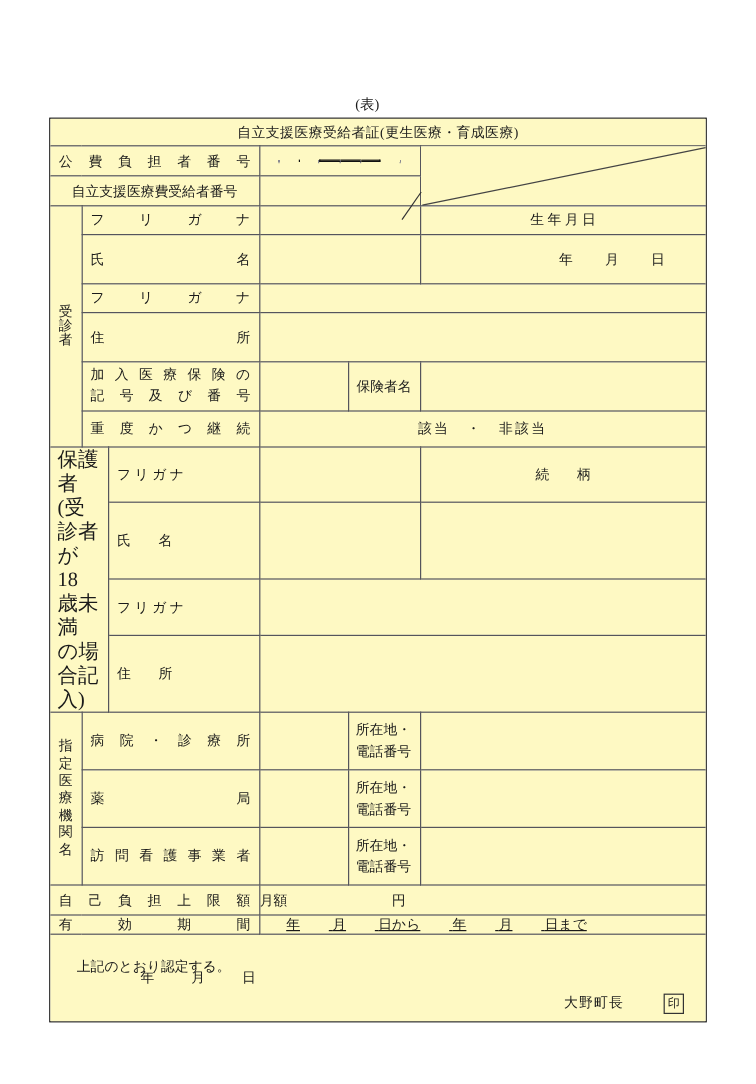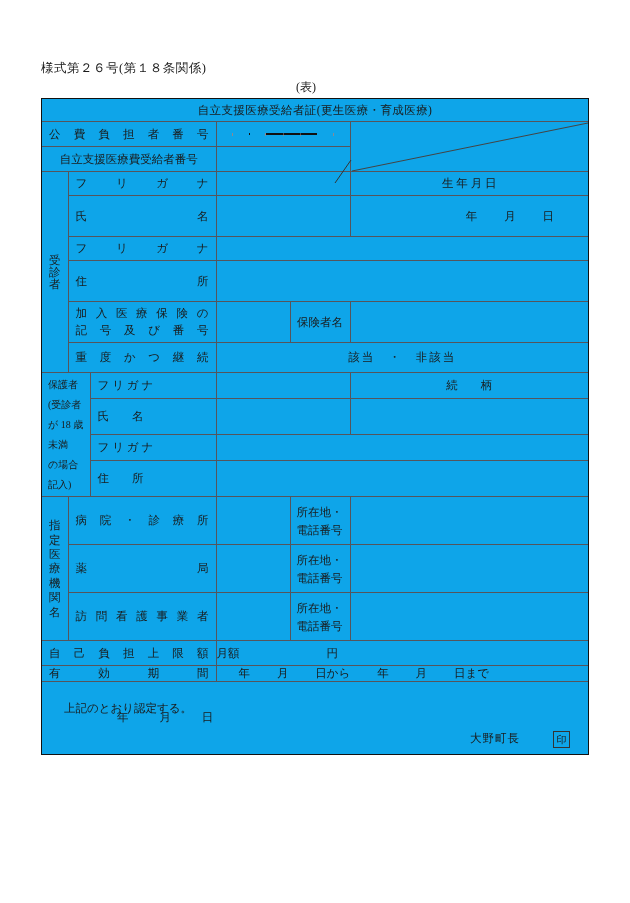--- a/index.html
+++ b/index.html
@@ -53,21 +53,21 @@
   table.form {
     width: 100%;
     border-collapse: collapse;
     table-layout: fixed;
   }
   table.form td {
     border: 0.8px solid #55555c;
     padding: 0;
     font-size: 11.5px;
     vertical-align: middle;
-    background: #0ea5e9;
+    background: #fef9c3;
   }
 
   
   table.form tr:first-child td { border-top: 0; }
   table.form tr:last-child td { border-bottom: 0; }
   table.form td:first-child { border-left: 0; }
   table.form td:last-child { border-right: 0; }
 
   .cap-title {
     text-align: center;
@@ -160,30 +160,29 @@
   .cert .seal {
     position: absolute; right: 18px; bottom: 6px;
     width: 15px; height: 15px;
     border: 1px solid #333;
     font-size: 10px; line-height: 15px; text-align: center;
   }
 
   .date-ymd span { margin-right: 24px; }
   .date-ymd span:last-child { margin-right: 0; }
   .pad-r { padding-right: 34px; }
-  .ind { padding-left: 22px; }
+  .ind { padding-left: 22px; text-decoration: underline; }
   .ind2 { padding-left: 0; font-family: Liberation Mono, monospace; }
   .sp-wide { letter-spacing: 2px; }
 </style>
 </head>
 <body>
 
 <div class="page">
 
-  <div class="form-no">様式第２６号(第１８条関係)</div>
   <div class="omote">(表)</div>
 
   <div class="frame">
     <table class="form">
       <colgroup>
         <col style="width:26px">
         <col style="width:22px">
         <col style="width:126px">
         <col style="width:74px">
         <col style="width:60px">
@@ -301,21 +300,21 @@
         <td colspan="2">
           <span class="lbl">重 度 か つ 継 続</span>
         </td>
         <td colspan="3">
           <span class="lbl-c sp-wide">該当　・　非該当</span>
         </td>
       </tr>
 
       <tr style="height:26px">
         <td colspan="2" rowspan="4">
-          <div style="padding:0 6px;line-height:20px;font-size:10px">
+          <div style="padding:0 6px;line-height:20px;font-size:17px">
             <div>保護者(受診者が 18 歳未満</div>
             <div>の場合記入)</div>
           </div>
         </td>
         <td>
           <span class="lbl-l">フ リ ガ ナ</span>
         </td>
         <td colspan="2"></td>
         <td>
           <span class="lbl-c">続　　柄</span>

